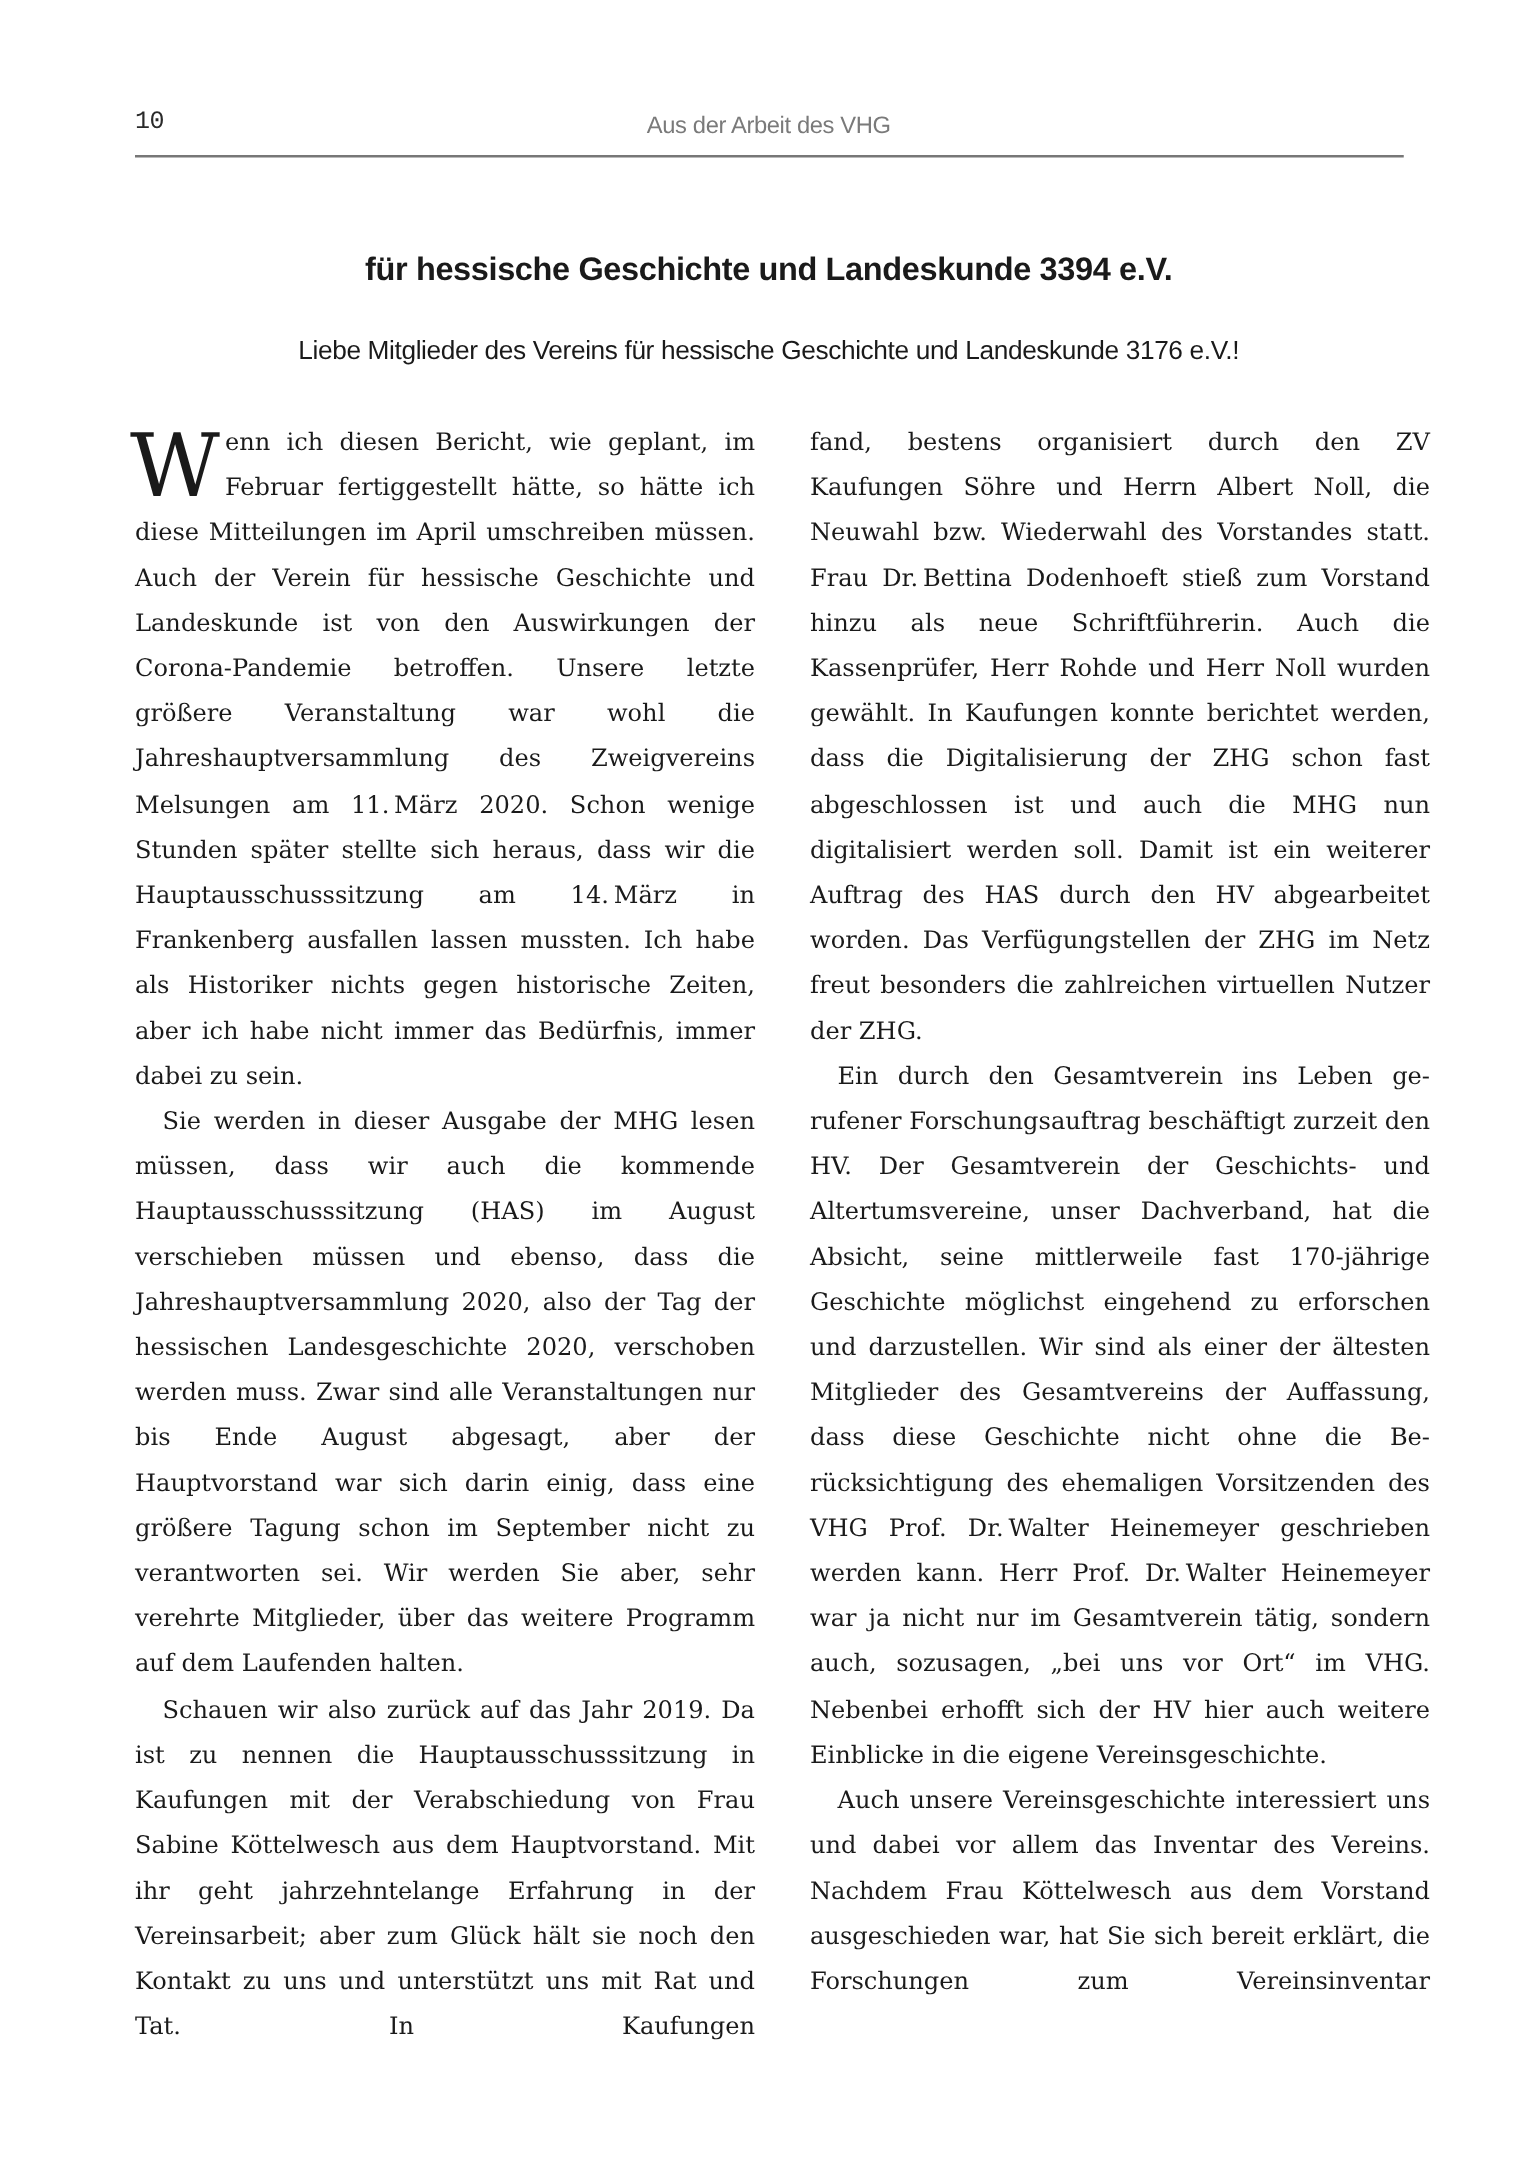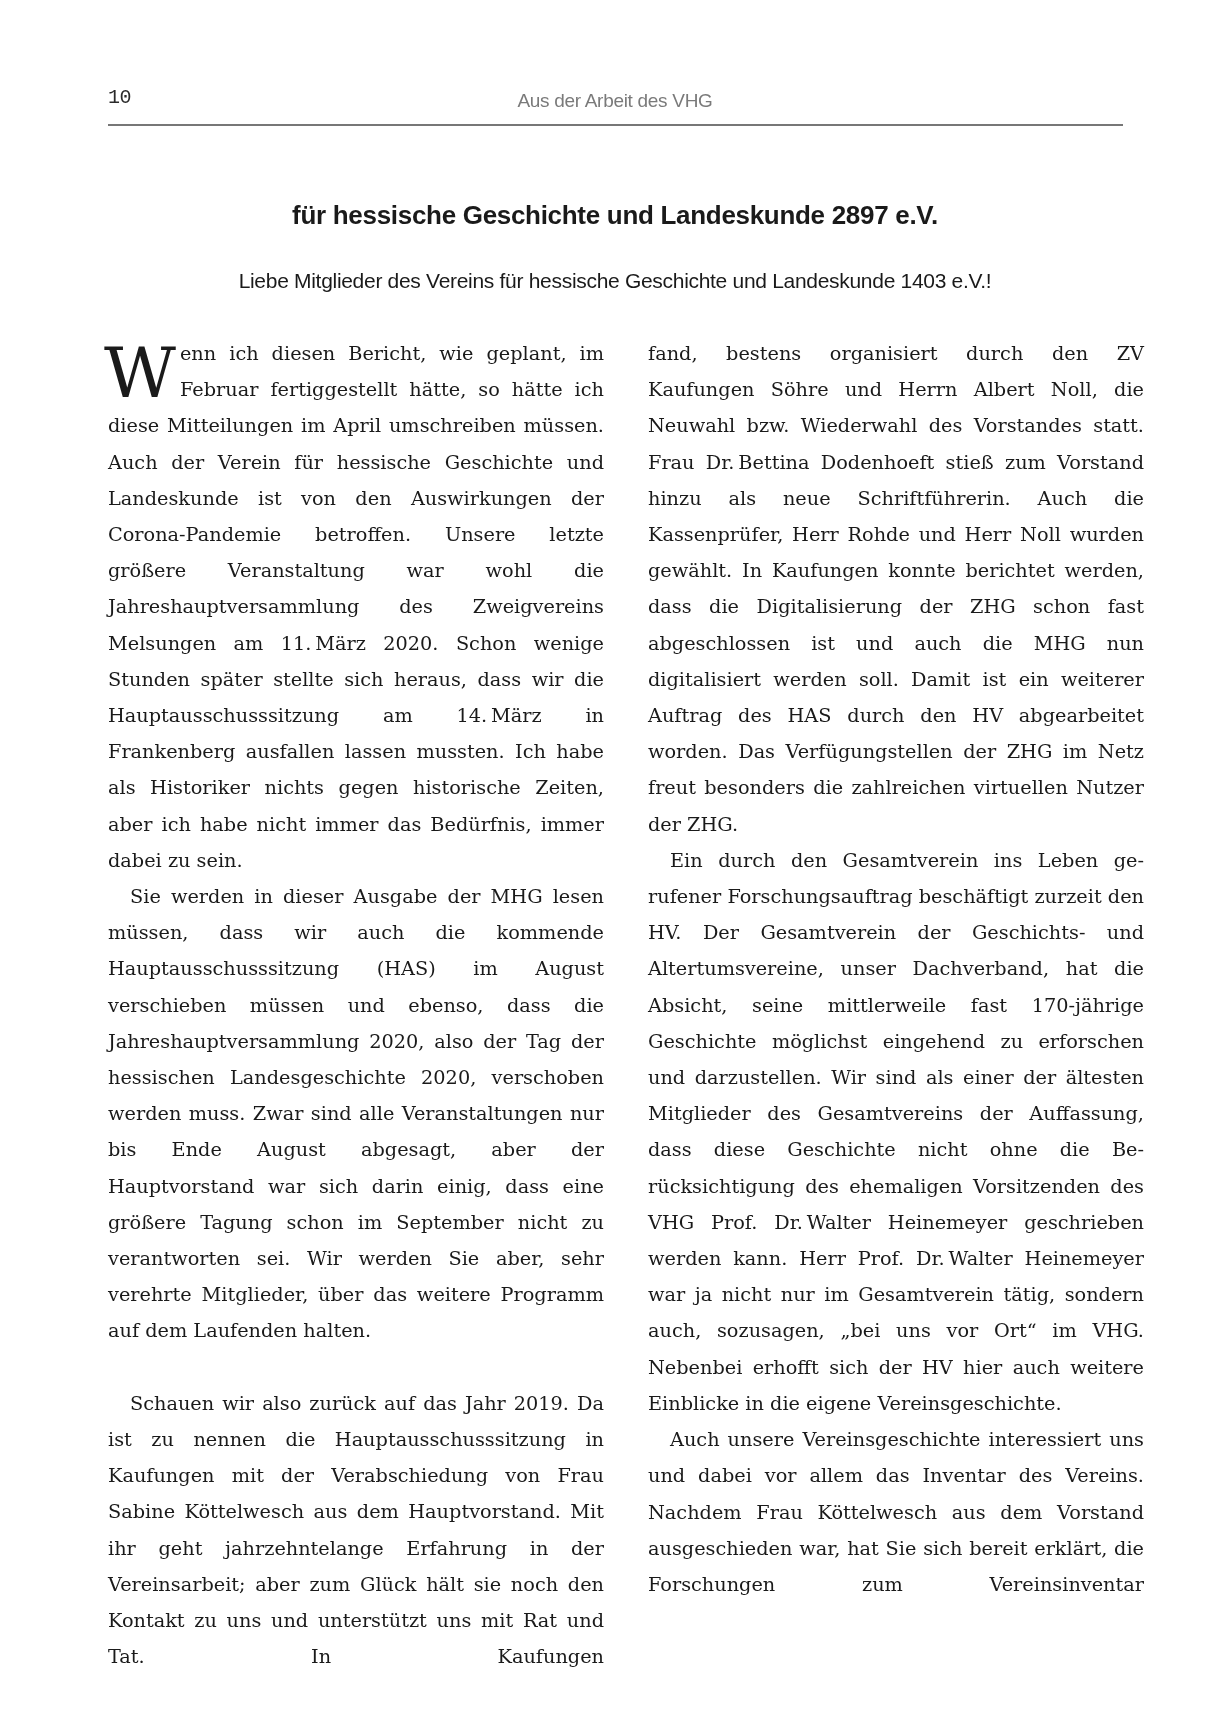--- a/index.html
+++ b/index.html
@@ -106,28 +106,28 @@
 <body>
 
 <header class="running-head">
   <span class="page-number">10</span>
   <span class="section-title">Aus der Arbeit des VHG</span>
 </header>
 <div class="header-rule"></div>
 
 <h1 class="title" style="margin:0;">
   <br>
-  <span>für hessische Geschichte und Landeskunde 2897 e.V.</span>
+  <span>für hessische Geschichte und Landeskunde 3394 e.V.</span>
 </h1>
 
-<h2 class="salutation" style="margin:0;font-weight:normal;">Liebe Mitglieder des Vereins für hessische Geschichte und Landeskunde 1403 e.V.!</h2>
+<h2 class="salutation" style="margin:0;font-weight:normal;">Liebe Mitglieder des Vereins für hessische Geschichte und Landeskunde 3176 e.V.!</h2>
 
 <div class="column col-left">
   <p class="no-indent"><span class="dropcap">W</span><span>enn ich diesen Bericht, wie geplant, im Februar fertiggestellt hätte, so hätte ich diese Mitteilungen im April umschreiben müssen. Auch der Verein für hessische Geschichte und Landeskunde ist von den Auswirkungen der Corona-Pandemie be­troffen. Unsere letzte größere Veranstaltung war wohl die Jahreshauptversammlung des Zweigvereins Melsungen am 11. März 2020. Schon wenige Stunden später stellte sich heraus, dass wir die Hauptausschusssitzung am 14. März in Frankenberg ausfallen lassen mussten. Ich habe als Historiker nichts gegen historische Zeiten, aber ich habe nicht immer das Bedürfnis, immer dabei zu sein.</span></p>
   <p>Sie werden in dieser Ausgabe der MHG lesen müssen, dass wir auch die kommende Hauptausschusssitzung (HAS) im August verschieben müssen und ebenso, dass die Jahreshauptversammlung 2020, also der Tag der hessischen Landesgeschichte 2020, ver­schoben werden muss. Zwar sind alle Ver­anstaltungen nur bis Ende August abgesagt, aber der Hauptvorstand war sich darin einig, dass eine größere Tagung schon im September nicht zu verantworten sei. Wir werden Sie aber, sehr verehrte Mitglieder, über das weitere Programm auf dem Laufenden halten.</p>
-  <p style="text-align-last: justify; margin-top: 36px;">Schauen wir also zurück auf das Jahr 2019. Da ist zu nennen die Hauptausschusssitzung in Kaufungen mit der Verabschiedung von Frau Sabine Köttelwesch aus dem Haupt­vorstand. Mit ihr geht jahrzehntelange Er­fahrung in der Vereinsarbeit; aber zum Glück hält sie noch den Kontakt zu uns und unter­stützt uns mit Rat und Tat. In Kaufungen</p>
+  <p style="text-align-last: justify;">Schauen wir also zurück auf das Jahr 2019. Da ist zu nennen die Hauptausschusssitzung in Kaufungen mit der Verabschiedung von Frau Sabine Köttelwesch aus dem Haupt­vorstand. Mit ihr geht jahrzehntelange Er­fahrung in der Vereinsarbeit; aber zum Glück hält sie noch den Kontakt zu uns und unter­stützt uns mit Rat und Tat. In Kaufungen</p>
 </div>
 
 <div class="column col-right">
   <p class="no-indent">fand, bestens organisiert durch den ZV Kaufungen Söhre und Herrn Albert Noll, die Neuwahl bzw. Wiederwahl des Vorstandes statt. Frau Dr. Bettina Dodenhoeft stieß zum Vorstand hinzu als neue Schriftführerin. Auch die Kassenprüfer, Herr Rohde und Herr Noll wurden gewählt. In Kaufungen konnte be­richtet werden, dass die Digitalisierung der ZHG schon fast abgeschlossen ist und auch die MHG nun digitalisiert werden soll. Damit ist ein weiterer Auftrag des HAS durch den HV abgearbeitet worden. Das Verfügungstellen der ZHG im Netz freut besonders die zahl­reichen virtuellen Nutzer der ZHG.</p>
   <p>Ein durch den Gesamtverein ins Leben ge­rufener Forschungsauftrag beschäftigt zurzeit den HV. Der Gesamtverein der Geschichts- und Altertumsvereine, unser Dachverband, hat die Absicht, seine mittlerweile fast 170-jährige Geschichte möglichst eingehend zu erforschen und darzustellen. Wir sind als einer der ältesten Mitglieder des Gesamtvereins der Auffassung, dass diese Geschichte nicht ohne die Be­rücksichtigung des ehemaligen Vorsitzenden des VHG Prof. Dr. Walter Heinemeyer ge­schrieben werden kann. Herr Prof. Dr. Walter Heinemeyer war ja nicht nur im Gesamtverein tätig, sondern auch, sozusagen, „bei uns vor Ort“ im VHG. Nebenbei erhofft sich der HV hier auch weitere Einblicke in die eigene Ver­einsgeschichte.</p>
   <p style="text-align-last: justify;">Auch unsere Vereinsgeschichte interessiert uns und dabei vor allem das Inventar des Ver­eins. Nachdem Frau Köttelwesch aus dem Vor­stand ausgeschieden war, hat Sie sich bereit erklärt, die Forschungen zum Vereinsinventar</p>
 </div>
 
 </body></html>

